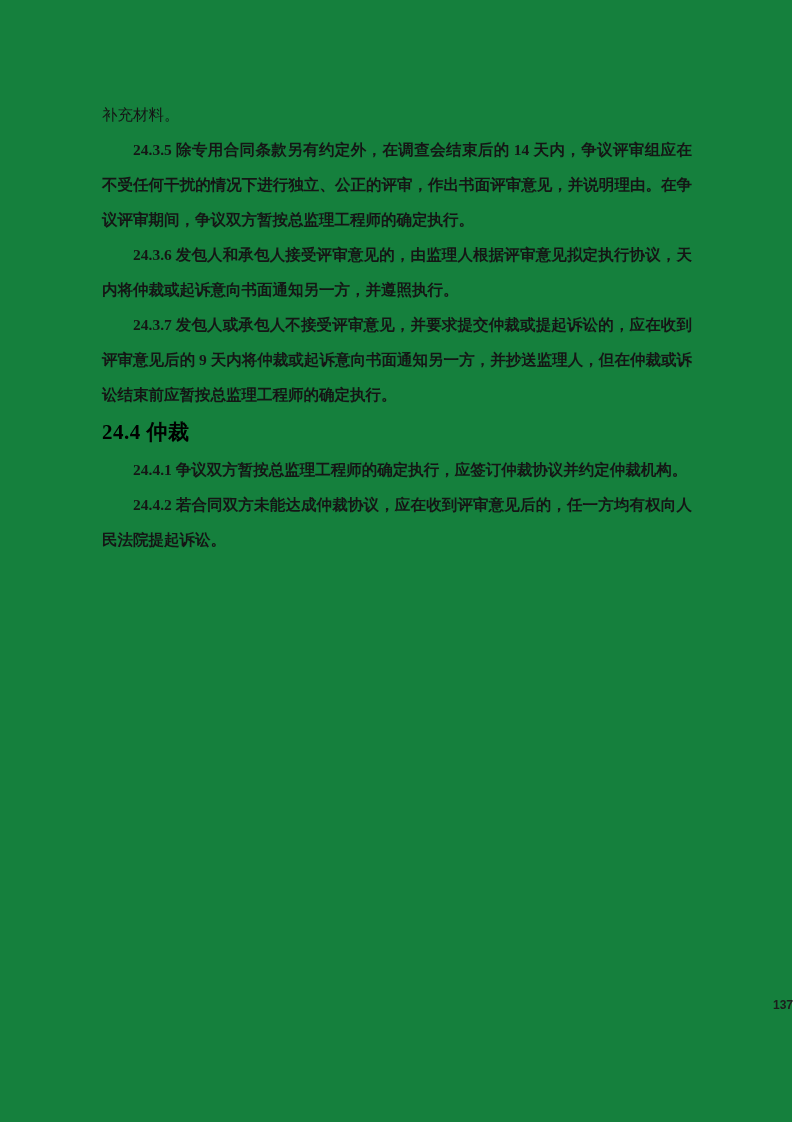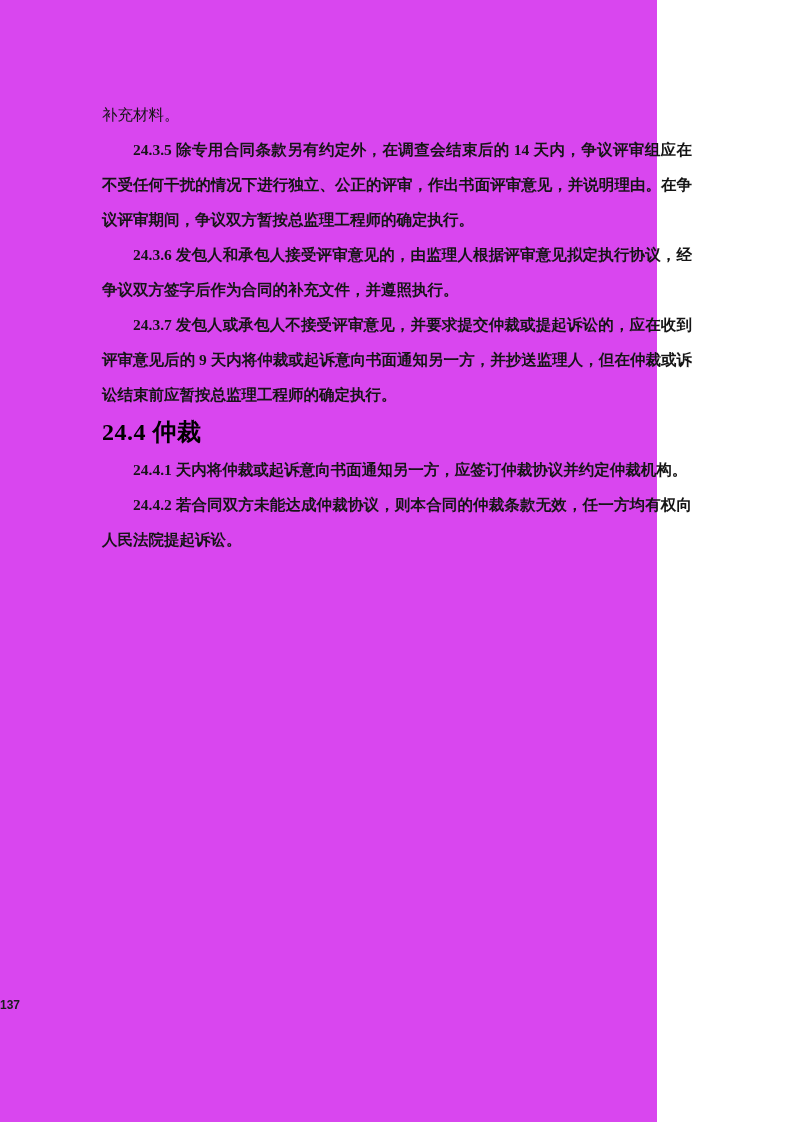--- a/index.html
+++ b/index.html
@@ -6,79 +6,79 @@
   html, body {
     width: 793px;
     height: 1122px;
     background: #ffffff;
     font-family: "Liberation Serif", "DejaVu Serif", serif;
     color: #111111;
     overflow: hidden;
   }
   .page {
     position: relative;
-    width: 657px;
+    width: 792px;
     height: 1122px;
-    background: #d946ef;
+    background: #15803d;
   }
   .content {
     position: absolute;
     left: 102px;
     top: 97px;
     width: 590px;
     font-size: 15.5px;
     line-height: 35px;
     text-align: justify;
     color: #151515;
   }
   .para { margin: 0; }
   .para.indent { text-indent: 2em; font-weight: bold; }
   .section-heading {
-    font-size: 24px;
+    font-size: 21px;
     font-weight: bold;
     line-height: 40px;
     text-align: left;
     text-indent: 0;
     color: #000000;
     letter-spacing: 0.5px;
   }
   .footer {
     position: absolute;
     left: 0;
     top: 995px;
     width: 793px;
-    text-align: left;
+    text-align: right;
   }
   .page-number {
     font-family: "Liberation Sans", "DejaVu Sans", sans-serif;
     font-size: 12px;
     font-weight: bold;
     color: #1c1c1c;
   }
 </style>
 </head>
 <body>
 
 <div class="page">
 
   <div class="content">
 
     <p class="para">补充材料。</p>
 
     <p class="para indent">24.3.5 除专用合同条款另有约定外，在调查会结束后的 14 天内，争议评审组应在不受任何干扰的情况下进行独立、公正的评审，作出书面评审意见，并说明理由。在争议评审期间，争议双方暂按总监理工程师的确定执行。</p>
 
-    <p class="para indent">24.3.6 发包人和承包人接受评审意见的，由监理人根据评审意见拟定执行协议，经争议双方签字后作为合同的补充文件，并遵照执行。</p>
+    <p class="para indent">24.3.6 发包人和承包人接受评审意见的，由监理人根据评审意见拟定执行协议，天内将仲裁或起诉意向书面通知另一方，并遵照执行。</p>
 
     <p class="para indent">24.3.7 发包人或承包人不接受评审意见，并要求提交仲裁或提起诉讼的，应在收到评审意见后的 9 天内将仲裁或起诉意向书面通知另一方，并抄送监理人，但在仲裁或诉讼结束前应暂按总监理工程师的确定执行。</p>
 
     <h2 class="section-heading">24.4 仲裁</h2>
 
-    <p class="para indent">24.4.1 天内将仲裁或起诉意向书面通知另一方，应签订仲裁协议并约定仲裁机构。</p>
+    <p class="para indent">24.4.1 争议双方暂按总监理工程师的确定执行，应签订仲裁协议并约定仲裁机构。</p>
 
-    <p class="para indent">24.4.2 若合同双方未能达成仲裁协议，则本合同的仲裁条款无效，任一方均有权向人民法院提起诉讼。</p>
+    <p class="para indent">24.4.2 若合同双方未能达成仲裁协议，应在收到评审意见后的，任一方均有权向人民法院提起诉讼。</p>
 
   </div>
 
   <div class="footer">
     <span class="page-number">137</span>
   </div>
 
 </div>
 
 </body></html>

